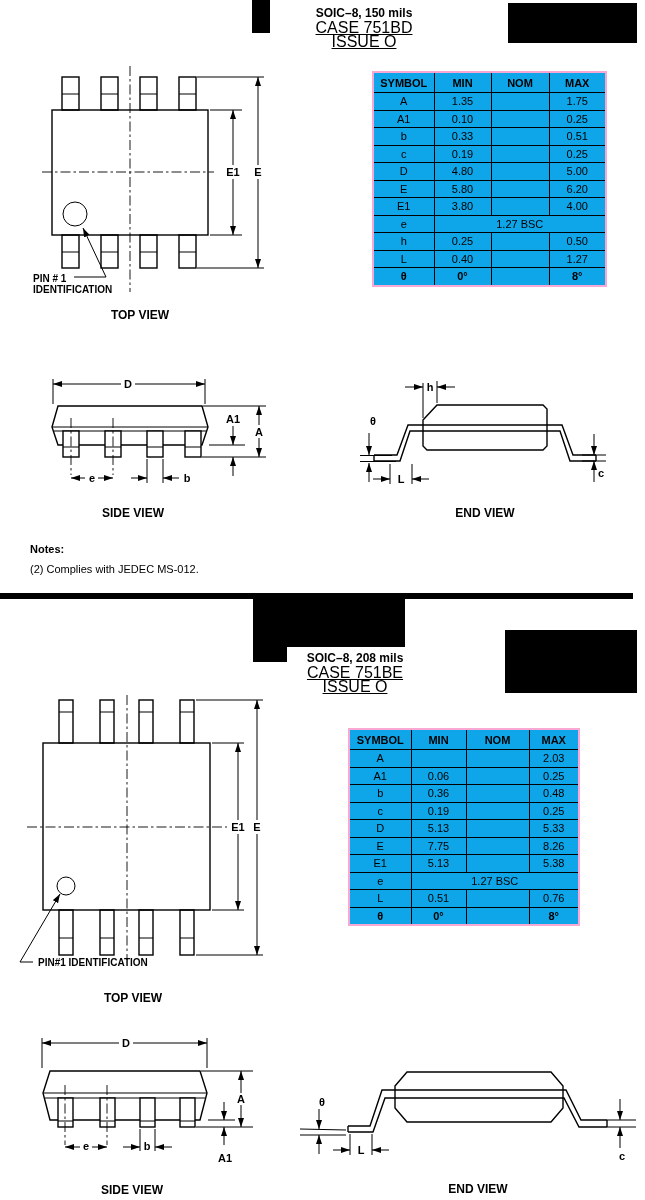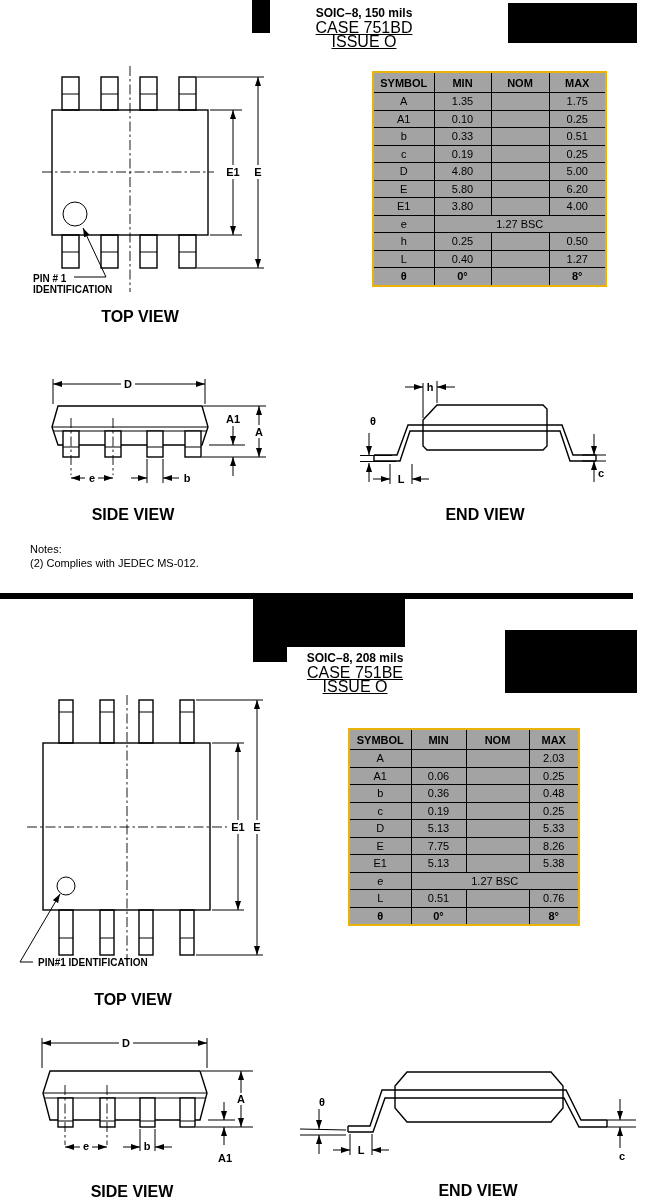--- a/index.html
+++ b/index.html
@@ -3,28 +3,28 @@
 <meta charset="utf-8">
 <style>
   html,body{margin:0;padding:0;background:#fff;}
   .page{position:relative;width:645px;height:1200px;background:#fff;overflow:hidden;
         font-family:"Liberation Sans",sans-serif;color:#000;}
   .redact{position:absolute;background:#000;}
   .sec-header{position:absolute;text-align:center;}
   .sec-title{font-size:12px;font-weight:bold;line-height:15px;}
   .sec-sub{font-size:16px;line-height:14px;text-decoration:underline;}
   table.dim-table{position:absolute;border-collapse:collapse;table-layout:fixed;
-        border:2px solid #eab308;font-size:11px;background:#a3a3a3;}
+        border:2px solid #f9a8d4;font-size:11px;background:#0ea5e9;}
   .dim-table th,.dim-table td{border:1px solid #000;text-align:center;padding:0;height:16.5px;
         font-family:"Liberation Sans",sans-serif;}
   .dim-table th{font-weight:bold;height:19px;}
   .bold-row td{font-weight:bold;}
-  .caption{position:absolute;font-size:16px;font-weight:bold;text-align:center;}
+  .caption{position:absolute;font-size:12px;font-weight:bold;text-align:center;}
   .notes{position:absolute;font-size:11px;line-height:13.5px;}
-  .notes-head{font-weight:normal;}
+  .notes-head{font-weight:bold;margin-bottom:6px;}
   svg.draw{position:absolute;overflow:visible;}
   .ol{fill:none;stroke:#000;stroke-width:1.4;}
   .thn{fill:none;stroke:#000;stroke-width:1;}
   .dim{fill:none;stroke:#000;stroke-width:1;}
   .cl{fill:none;stroke:#000;stroke-width:0.9;stroke-dasharray:10 3 2.5 3;}
   .pinfill{fill:#fff;stroke:#000;stroke-width:1.4;}
   svg text{font:bold 11px "Liberation Sans",sans-serif;fill:#000;}
   svg text.small{font:bold 10px "Liberation Sans",sans-serif;}
   .lblbg{fill:#fff;stroke:none;}
 </style>

